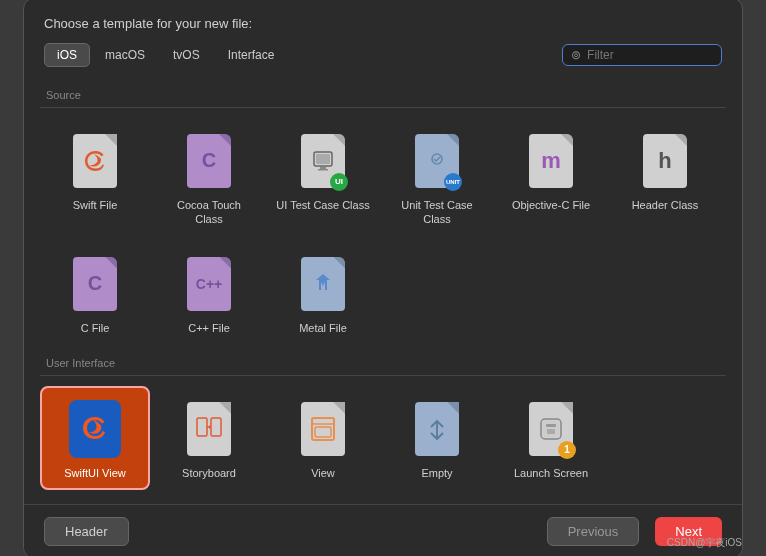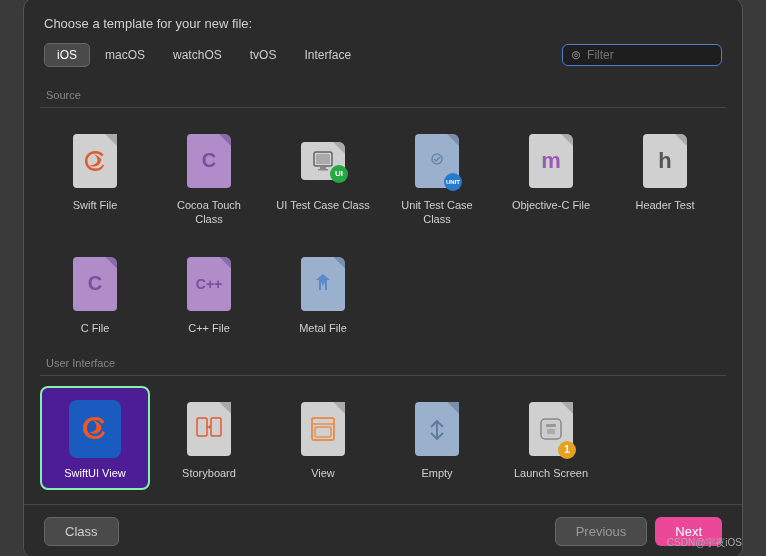--- a/index.html
+++ b/index.html
@@ -121,22 +121,22 @@
       flex-direction: column;
       align-items: center;
       width: 110px;
       padding: 10px 6px 8px 6px;
       border-radius: 8px;
       cursor: pointer;
       border: 2px solid transparent;
     }
 
     .grid-item.selected {
-      background: #4c1d95;
-      border: 2px solid #86efac;
+      background: #c2410c;
+      border: 2px solid #fca5a5;
     }
 
     .grid-item .icon-wrap {
       width: 52px;
       height: 62px;
       display: flex;
       align-items: center;
       justify-content: center;
       margin-bottom: 6px;
       position: relative;
@@ -266,48 +266,47 @@
       border: 1px solid #666;
     }
 
     .btn-prev {
       background: #4a4a4a;
       color: #999;
       border: 1px solid #666;
     }
 
     .btn-next {
-      background: #ec4899;
+      background: #ef4444;
       color: #fff;
     }
 
     .footer-right {
       display: flex;
-      gap: 8px;
+      gap: 16px;
     }
 
     
     .watermark {
       position: absolute;
       bottom: 6px;
       right: 24px;
       color: #aaa;
       font-size: 10px;
     }
   </style>
 </head>
 <body>
 
 <div class="dialog">
   <div class="dialog-header">
     <div class="dialog-title">Choose a template for your new file:</div>
     <div class="tabs">
       <div class="tab active">iOS</div>
       <div class="tab">macOS</div>
-      <div class="tab">watchOS</div>
       <div class="tab">tvOS</div>
       <div class="tab">Interface</div>
       <div class="filter-box">
         <span class="filter-icon">⊚</span>
         <input class="filter-input" type="text" placeholder="Filter" style="">
       </div>
     </div>
   </div>
 
   <div class="content-area">
@@ -332,21 +331,21 @@
           <div style="width:44px;height:54px;background:#b08cc8;border-radius:4px 8px 4px 4px;display:flex;align-items:center;justify-content:center;position:relative;">
             <div style="position:absolute;top:0;right:0;width:12px;height:12px;background:#8a6ca8;clip-path:polygon(0 0, 100% 100%, 100% 0);border-radius:0 6px 0 0;"></div>
             <span style="font-size:20px;font-weight:bold;color:#7a4fa0;">C</span>
           </div>
         </div>
         <span class="label">Cocoa Touch Class</span>
       </div>
 
       <div class="grid-item">
         <div class="icon-wrap">
-          <div style="width:44px;height:38px;background:#d0d0d0;border-radius:4px 8px 4px 4px;display:flex;align-items:center;justify-content:center;position:relative;">
+          <div style="width:44px;height:54px;background:#d0d0d0;border-radius:4px 8px 4px 4px;display:flex;align-items:center;justify-content:center;position:relative;">
             <div style="position:absolute;top:0;right:0;width:12px;height:12px;background:#aaa;clip-path:polygon(0 0, 100% 100%, 100% 0);border-radius:0 6px 0 0;"></div>
             <div style="position:absolute;bottom:-3px;right:-3px;width:18px;height:18px;border-radius:50%;background:#28a745;display:flex;align-items:center;justify-content:center;">
               <span style="color:white;font-size:8px;font-weight:bold;">UI</span>
             </div>
             <svg width="22" height="22" viewBox="0 0 22 22">
               <rect x="2" y="2" width="18" height="14" rx="2" fill="none" stroke="#666" stroke-width="1.5"></rect>
               <rect x="4" y="4" width="14" height="10" rx="1" fill="#aaa"></rect>
               <rect x="8" y="17" width="6" height="2" fill="#888"></rect>
               <rect x="6" y="19" width="10" height="1.5" fill="#888"></rect>
             </svg>
@@ -381,21 +380,21 @@
         <span class="label">Objective-C File</span>
       </div>
 
       <div class="grid-item">
         <div class="icon-wrap">
           <div style="width:44px;height:54px;background:#d0d0d0;border-radius:4px 8px 4px 4px;display:flex;align-items:center;justify-content:center;position:relative;">
             <div style="position:absolute;top:0;right:0;width:12px;height:12px;background:#aaa;clip-path:polygon(0 0, 100% 100%, 100% 0);border-radius:0 6px 0 0;"></div>
             <span style="font-size:22px;font-weight:bold;color:#555;">h</span>
           </div>
         </div>
-        <span class="label">Header Test</span>
+        <span class="label">Header Class</span>
       </div>
 
       <div class="grid-item">
         <div class="icon-wrap">
           <div style="width:44px;height:54px;background:#b08cc8;border-radius:4px 8px 4px 4px;display:flex;align-items:center;justify-content:center;position:relative;">
             <div style="position:absolute;top:0;right:0;width:12px;height:12px;background:#8a6ca8;clip-path:polygon(0 0, 100% 100%, 100% 0);border-radius:0 6px 0 0;"></div>
             <span style="font-size:20px;font-weight:bold;color:#7a4fa0;">C</span>
           </div>
         </div>
         <span class="label">C File</span>
@@ -494,21 +493,21 @@
             </svg>
           </div>
         </div>
         <span class="label">Launch Screen</span>
       </div>
 
     </div>
   </div>
 
   <div class="dialog-footer">
-    <button class="btn btn-cancel">Class</button>
+    <button class="btn btn-cancel">Header</button>
     <div class="footer-right">
       <button class="btn btn-prev">Previous</button>
       <button class="btn btn-next">Next</button>
     </div>
   </div>
 </div>
 
 <div class="watermark">CSDN@宇夜iOS</div>
 
 </body></html>

